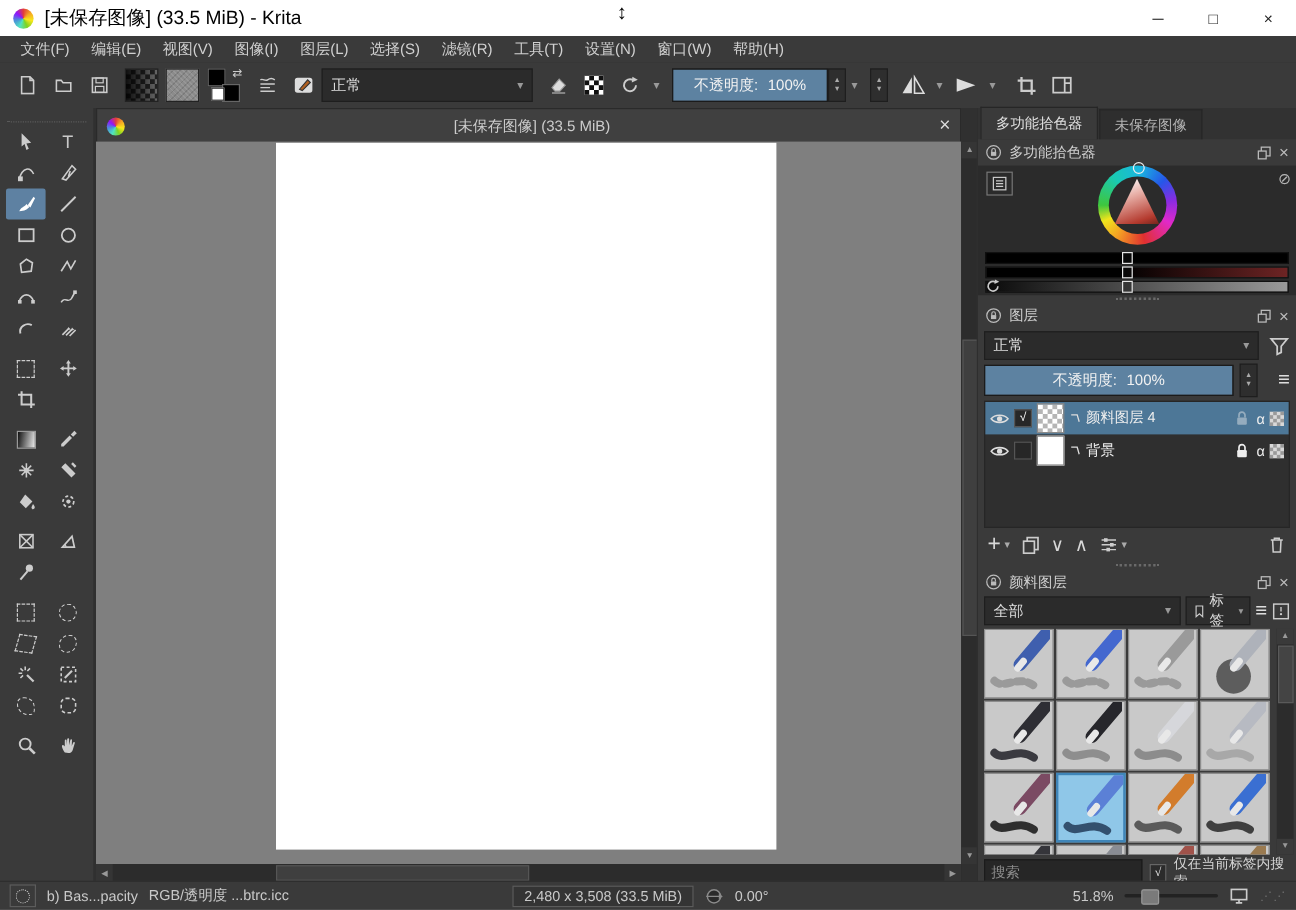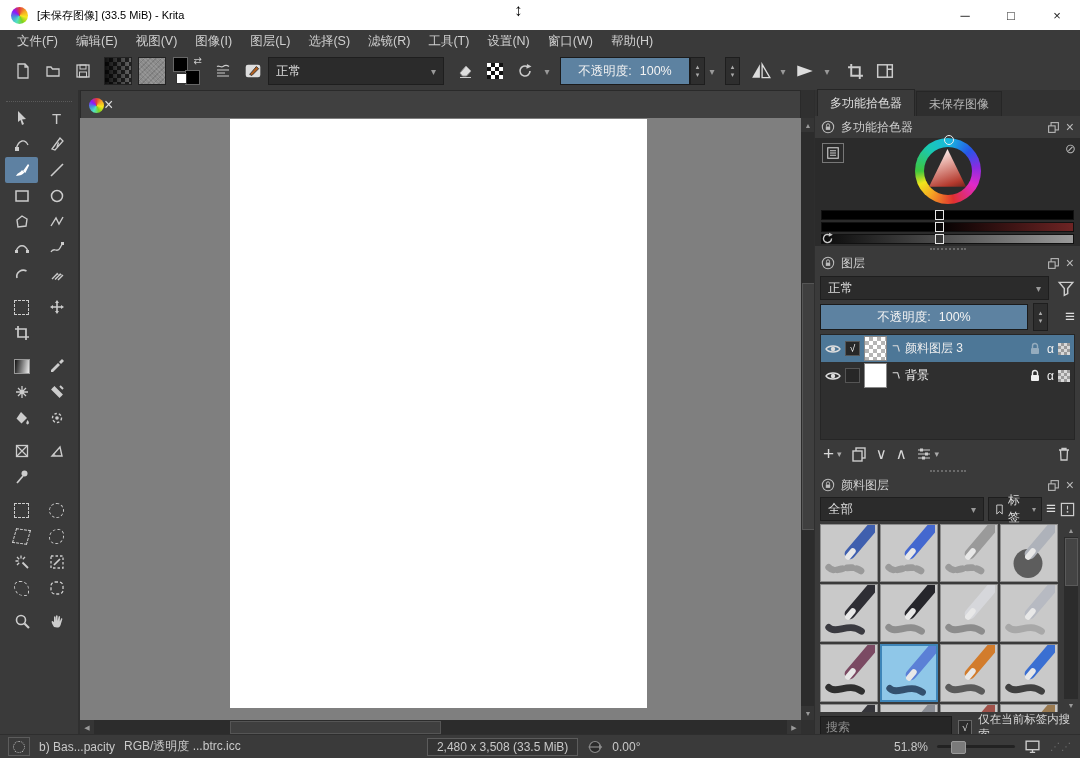--- a/index.html
+++ b/index.html
@@ -7,21 +7,21 @@
        font-family:"Liberation Sans",sans-serif;color:#d4d4d4;overflow:hidden;
        -webkit-font-smoothing:antialiased;}
   .icn{display:inline-flex;align-items:center;justify-content:center;line-height:1;}
   svg{display:block;}
 
   
   #titlebar{position:absolute;top:0;left:0;right:0;height:30px;background:#ffffff;color:#000;
             display:flex;align-items:center;border-bottom:1px solid #9a9a9a;}
   #titlebar .klogo{width:17px;height:17px;border-radius:50%;margin:0 9px 0 11px;
      background:conic-gradient(#e23c3c,#f5a623,#f8e71c,#7ed321,#50e3c2,#4a90d9,#9013fe,#e23c3c);}
-  #titlebar .ttl{font-size:11px;}
+  #titlebar .ttl{font-size:16px;}
   #titlebar .wbtns{margin-left:auto;display:flex;height:100%;}
   #titlebar .wbtn{width:46px;height:100%;display:flex;align-items:center;justify-content:center;font-size:13px;color:#222;}
   #cursor{position:absolute;left:514px;top:1px;font-size:17px;color:#000;z-index:50;}
 
   
   #menubar{position:absolute;top:30px;left:0;right:0;height:22px;background:#3a3a3a;
            display:flex;align-items:center;padding-left:8px;border-bottom:1px solid #2f2f2f;}
   #menubar .mitem{padding:0 9px;font-size:12.5px;color:#d0d0d0;height:100%;display:flex;align-items:center;}
 
   
@@ -600,20 +600,21 @@
               </span>
             </span>
           </div>
         </div>
       </div>
   </div>
 
   <div id="mdi">
     <div id="subtitle">
       <span class="klogo"></span>
+      <span class="sttl">[未保存图像]  (33.5 MiB)</span>
       <span class="sclose">×</span>
     </div>
     <div id="viewport">
       <div id="page"></div>
     </div>
     <div class="vscroll">
       <span class="arr" style="top:0">▲</span>
       <span class="thumb" style="top:165px;height:245px;"></span>
       <span class="arr" style="bottom:0">▼</span>
     </div>
@@ -731,21 +732,21 @@
               <circle cx="8" cy="8" r="2.2" fill="#ddd"></circle>
             </svg>
           </span>
           <span class="cb">√</span>
           <span class="thumb checker"></span>
           <span class="icn">
             <svg width="10" height="10" viewBox="0 0 12 12">
               <path d="M2 2 H8 L10 9" fill="none" stroke="#ddd" stroke-width="1.3"></path>
             </svg>
           </span>
-          <span class="nm">颜料图层 3</span>
+          <span class="nm">颜料图层 4</span>
           <span class="icn dim">
             <svg width="16" height="16" viewBox="0 0 16 16">
               <rect x="4" y="7" width="8" height="6" rx="1" fill="#eee"></rect>
               <path d="M5.5 7 V5 A2.5 2.5 0 0 1 10.5 5 V7" fill="none" stroke="#eee" stroke-width="1.4"></path>
             </svg>
           </span>
           <span class="alpha">α</span>
           <span class="chk12"></span>
         </div>
         <div class="layer">

